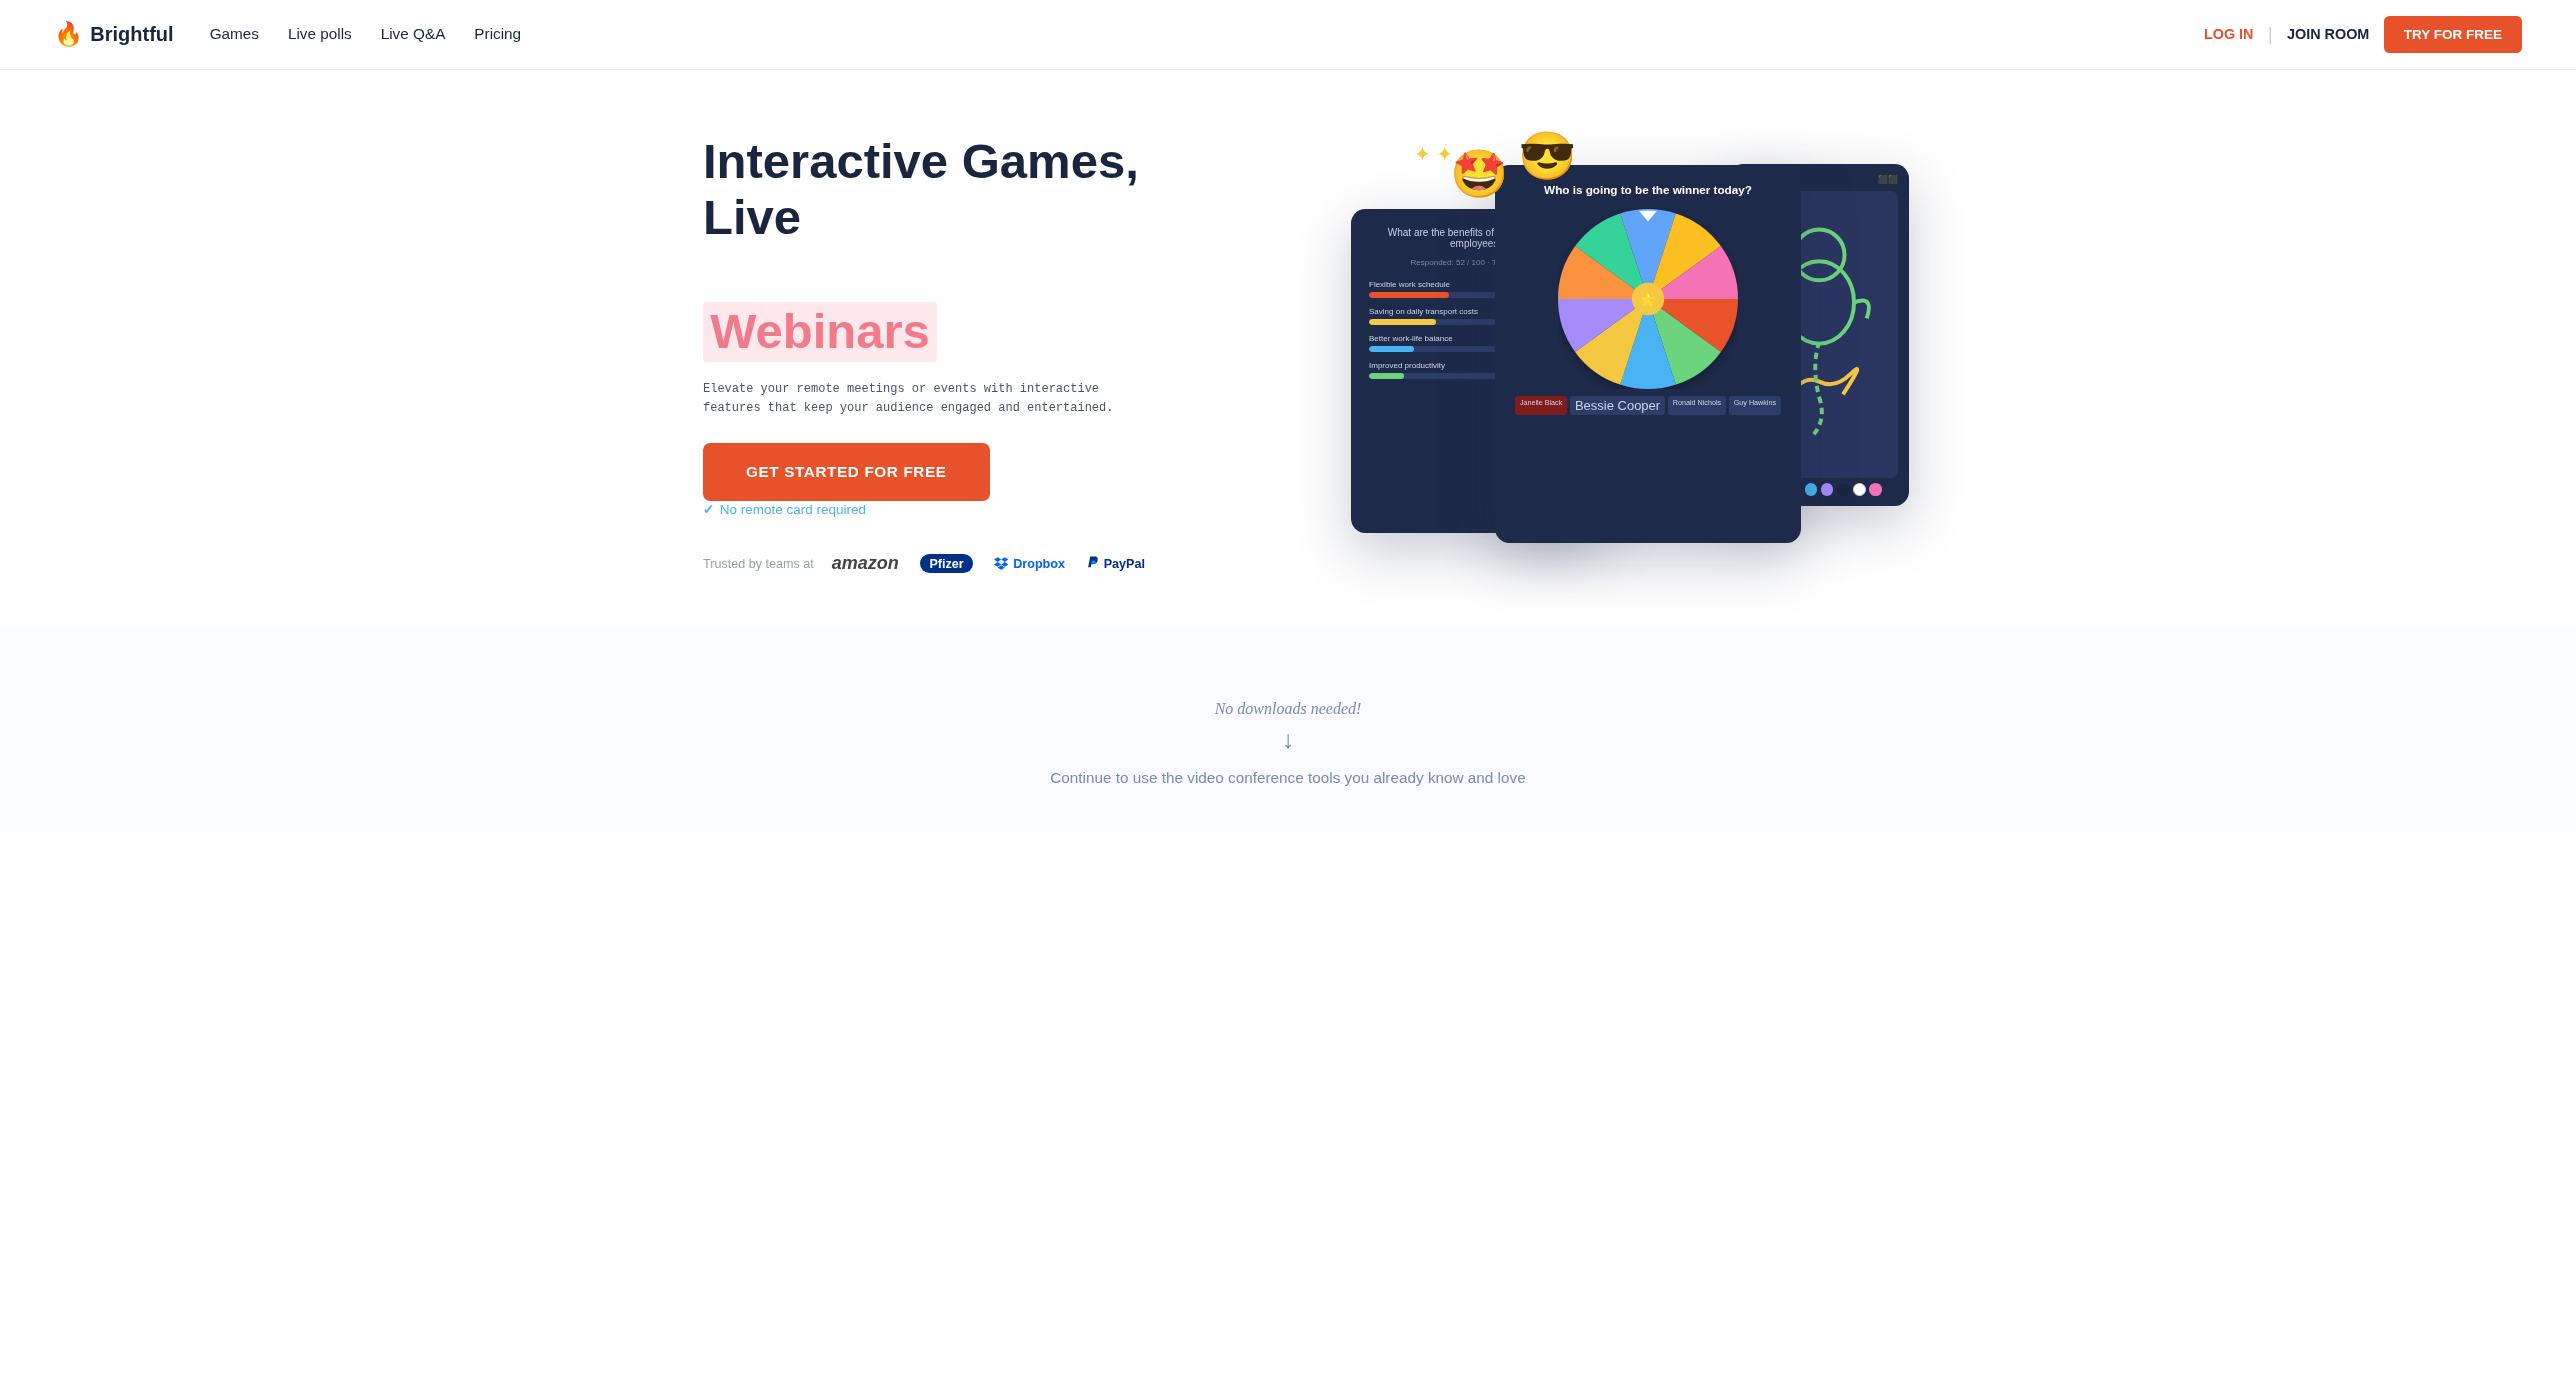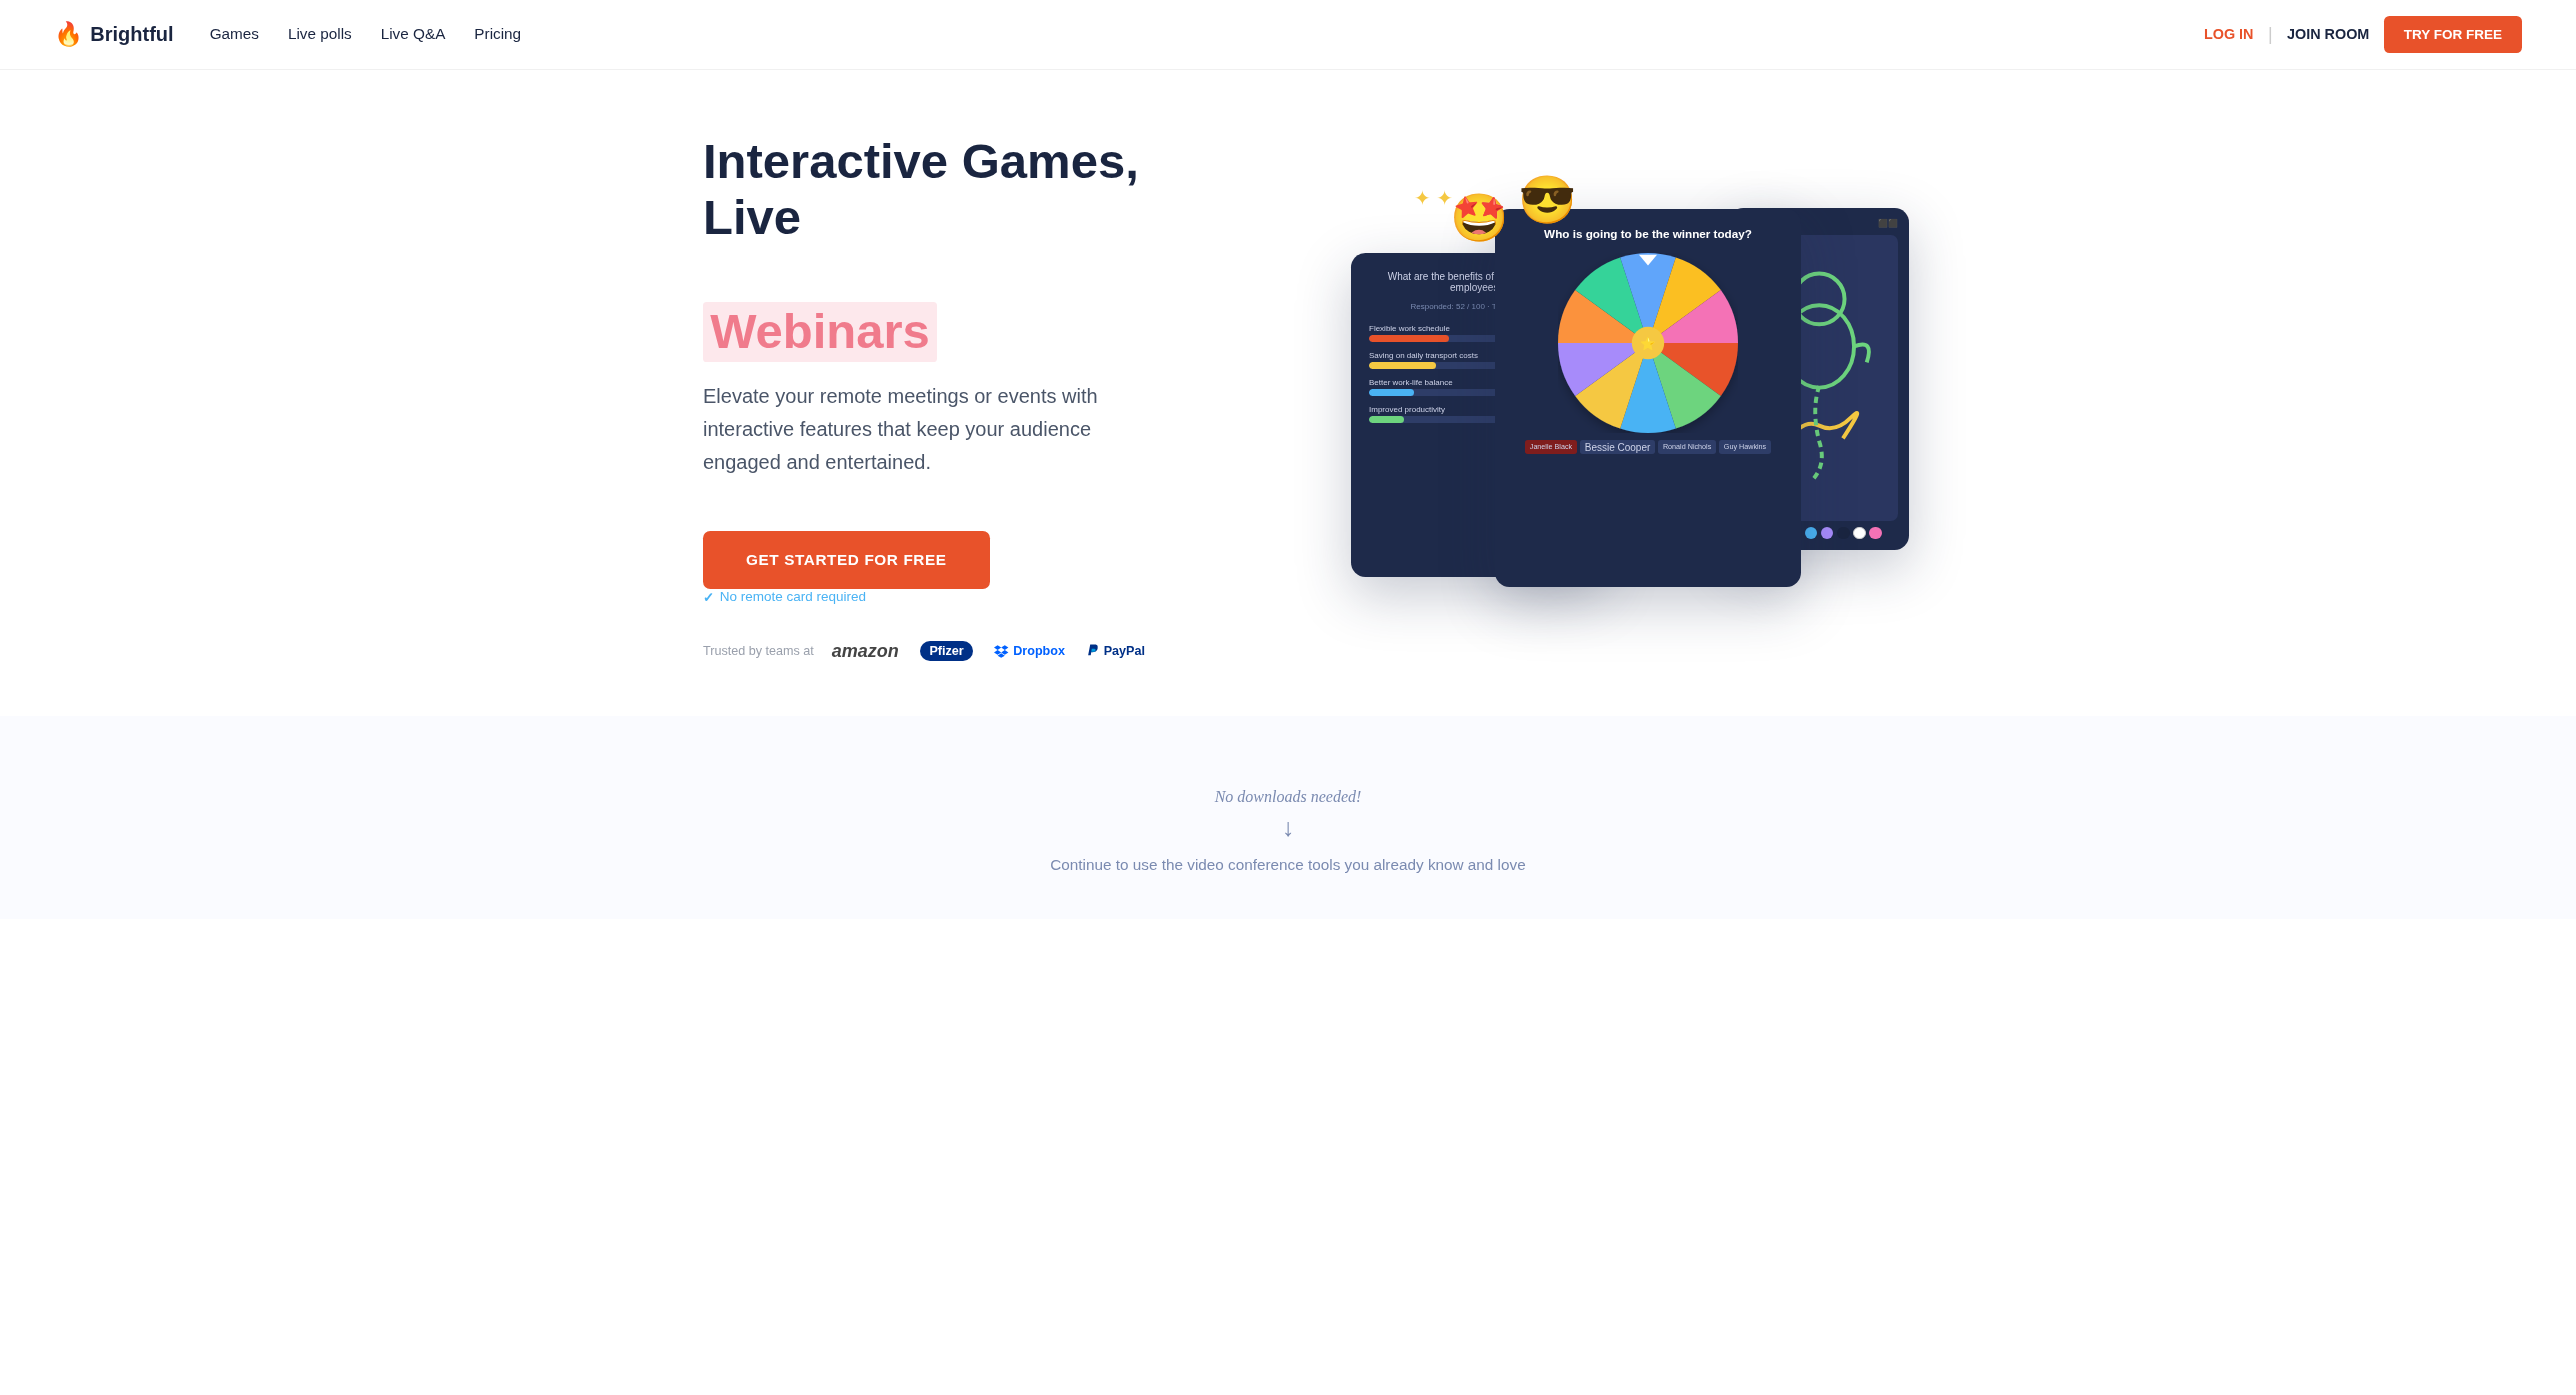--- a/index.html
+++ b/index.html
@@ -39,21 +39,21 @@
     }
     .hero-text { max-width: 504px; }
     .hero-title { font-size: 49px; font-weight: 800; color: #1a2540; line-height: 1.15; margin-bottom: 18px; }
     .hero-title .highlight {
       color: #f07b8c;
       background: #fde8ec;
       padding: 1.8px 7.2px;
       border-radius: 3.6px;
       display: inline-block;
     }
-    .hero-subtitle { font-size: 20px; color: #4a5568; line-height: 1.65; margin-bottom: 52px; max-width: 432px; }
+    .hero-subtitle { font-size: 12px; color: #4a5568; line-height: 1.65; margin-bottom: 24px; max-width: 432px; font-family: Liberation Mono, monospace; }
     .btn-cta {
       background: #e8522a;
       color: #fff;
       font-weight: 800;
       font-size: 15.3px;
       letter-spacing: 0.04em;
       padding: 20px 43px;
       border: none;
       border-radius: 7.2px;
       cursor: pointer;
@@ -273,21 +273,21 @@
         </g>
 
         <circle cx="100" cy="100" r="18" fill="#f5c842"></circle>
         <text x="100" y="105" text-anchor="middle" font-size="14" fill="#1a2540">⭐</text>
 
         <polygon points="100,14 90,2 110,2" fill="#fff"></polygon>
       </svg>
 
       <div style="display:flex;flex-wrap:wrap;justify-content:center;gap:3.6px;margin-top:7.2px">
         <span style="color:#cdd2e8;font-size:7.2px;background:#7f1d1d;padding:1.8px 4.5px;border-radius:2.7px">Janelle Black</span>
-        <span style="color:#cdd2e8;font-size:10px;background:#2e3d68;padding:1.8px 4.5px;border-radius:2.7px">Bessie Cooper</span>
+        <span style="color:#cdd2e8;font-size:13px;background:#2e3d68;padding:1.8px 4.5px;border-radius:2.7px">Bessie Cooper</span>
         <span style="color:#cdd2e8;font-size:7.2px;background:#2e3d68;padding:1.8px 4.5px;border-radius:2.7px">Ronald Nichols</span>
         <span style="color:#cdd2e8;font-size:7.2px;background:#2e3d68;padding:1.8px 4.5px;border-radius:2.7px">Guy Hawkins</span>
       </div>
     </div>
 
     <div class="visual-card draw-card">
       <div class="draw-card-header">
         <span>Draw</span>
         <span>⬛⬛</span>
       </div>

